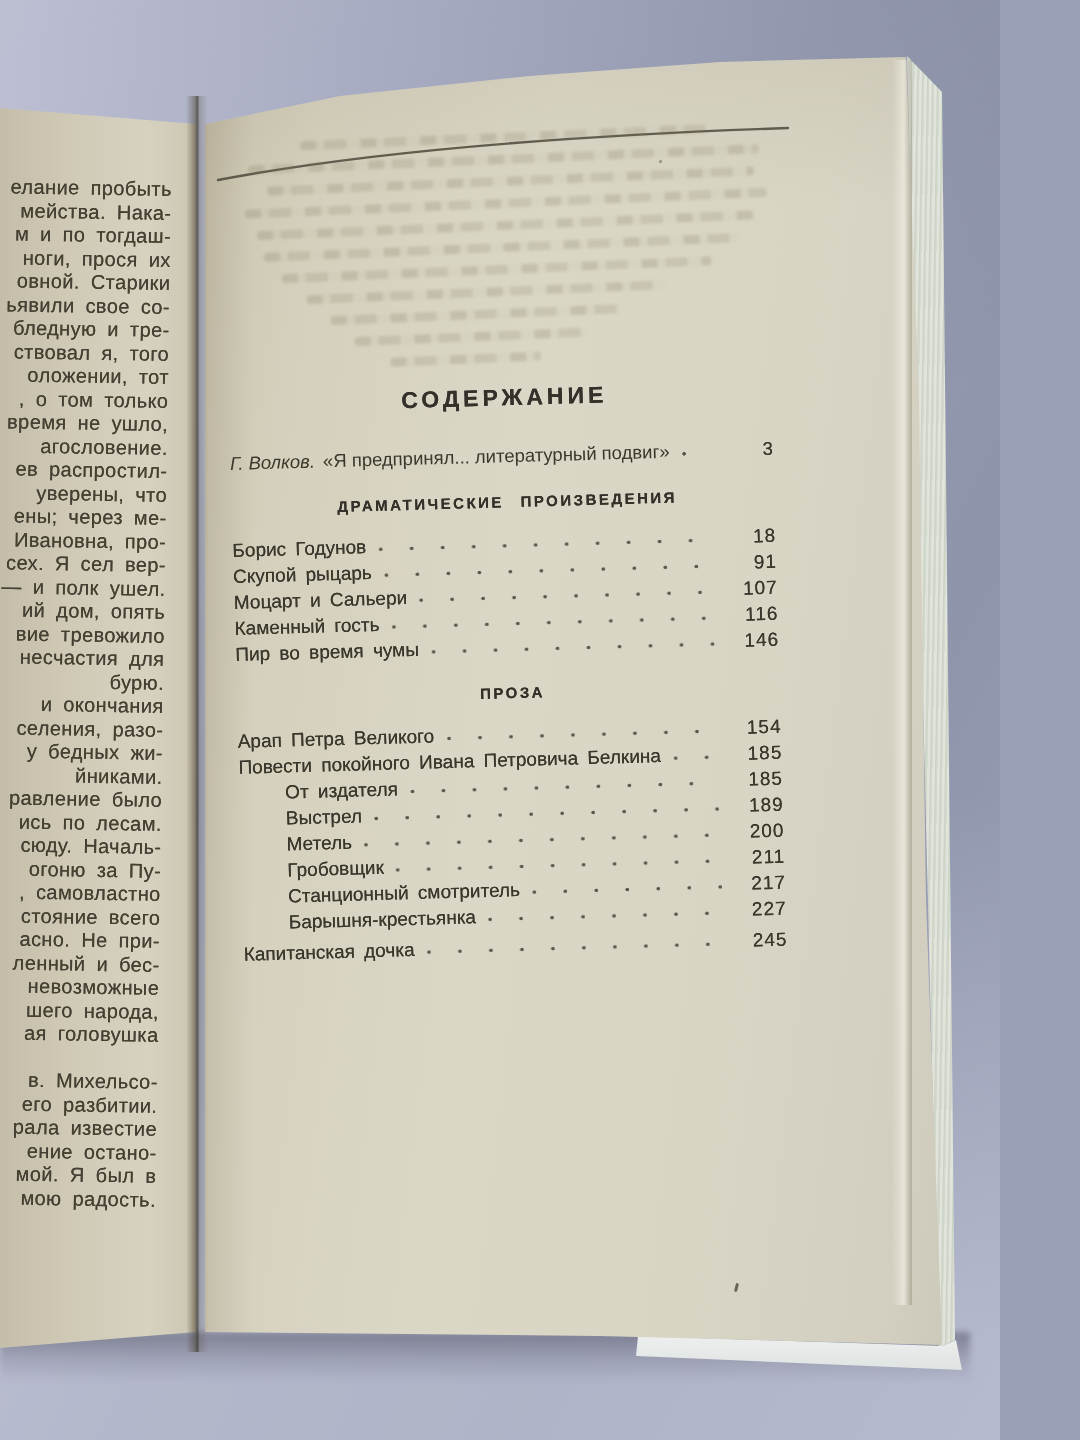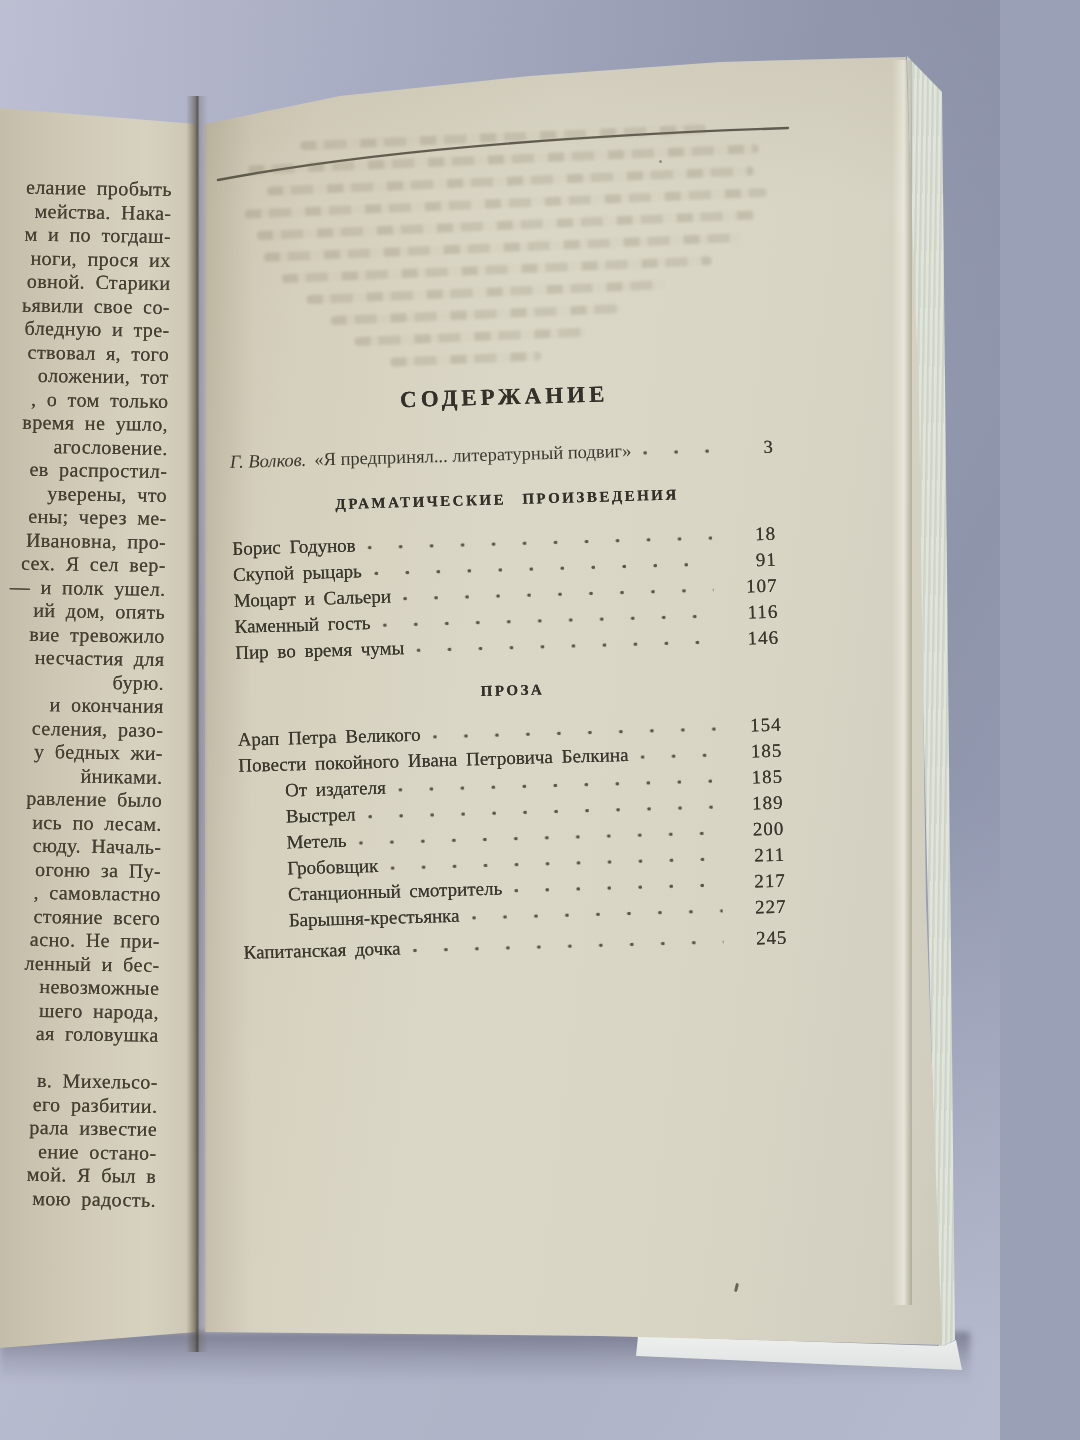--- a/index.html
+++ b/index.html
@@ -1,17 +1,17 @@
 <!DOCTYPE html>
 <html><head>
 <meta charset="utf-8">
 <style>
   html,body{margin:0;padding:0;background:#9aa0b6;}
   .stage{position:relative;width:1000px;height:1440px;overflow:hidden;
-         font-family:Liberation Serif, serif;}
+         font-family:Liberation Sans, sans-serif;}
 
   .bg{position:absolute;inset:0;
       background:linear-gradient(118deg,#c6c8dc 0%,#b0b4ca 22%,#979db3 48%,#8e95ab 72%,#9aa0b8 100%);}
   .bg::after{content:'';position:absolute;inset:0;
       background:linear-gradient(to bottom,rgba(10,10,30,.05),transparent 28%,transparent 55%,rgba(216,217,233,.45) 94%);}
 
   .book-shadow{position:absolute;left:0;top:1332;width:970px;height:70px;filter:blur(3px);
       background:linear-gradient(to bottom,rgba(52,52,72,.42),rgba(52,52,72,.15) 40%,rgba(52,52,72,0) 72%);
       top:1332px;}
 

